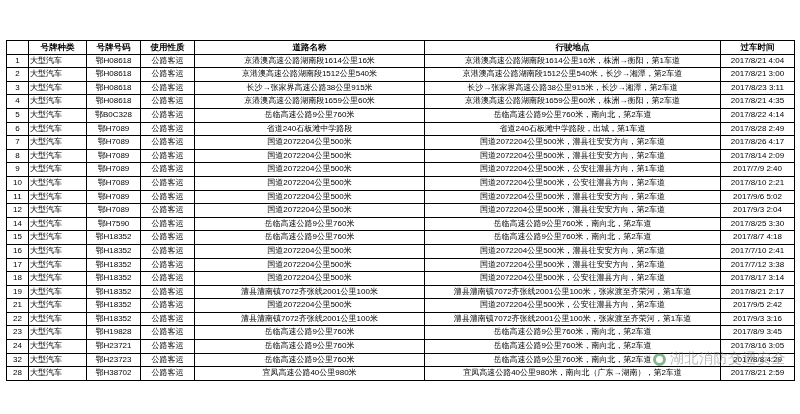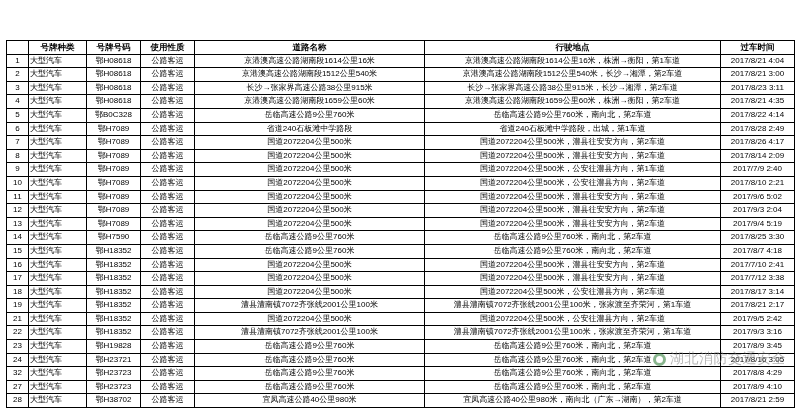--- a/index.html
+++ b/index.html
@@ -208,29 +208,20 @@
         <tr>
           <td class="idx">12</td>
           <td class="type">大型汽车</td>
           <td class="plate">鄂H7089</td>
           <td class="use">公路客运</td>
           <td class="road">国道2072204公里500米</td>
           <td class="loc">国道2072204公里500米，澧县往安安方向，第2车道</td>
           <td class="time">2017/9/3 2:04</td>
         </tr>
         <tr>
-          <td class="idx">13</td>
-          <td class="type">大型汽车</td>
-          <td class="plate">鄂H7089</td>
-          <td class="use">公路客运</td>
-          <td class="road">国道2072204公里500米</td>
-          <td class="loc">国道2072204公里500米，澧县往安安方向，第2车道</td>
-          <td class="time">2017/9/4 5:19</td>
-        </tr>
-        <tr>
           <td class="idx">14</td>
           <td class="type">大型汽车</td>
           <td class="plate">鄂H7590</td>
           <td class="use">公路客运</td>
           <td class="road">岳临高速公路9公里760米</td>
           <td class="loc">岳临高速公路9公里760米，南向北，第2车道</td>
           <td class="time">2017/8/25 3:30</td>
         </tr>
         <tr>
           <td class="idx">15</td>
@@ -314,29 +305,20 @@
           <td class="time">2017/8/16 3:05</td>
         </tr>
         <tr>
           <td class="idx">32</td>
           <td class="type">大型汽车</td>
           <td class="plate">鄂H23723</td>
           <td class="use">公路客运</td>
           <td class="road">岳临高速公路9公里760米</td>
           <td class="loc">岳临高速公路9公里760米，南向北，第2车道</td>
           <td class="time">2017/8/8 4:29</td>
-        </tr>
-        <tr>
-          <td class="idx">27</td>
-          <td class="type">大型汽车</td>
-          <td class="plate">鄂H23723</td>
-          <td class="use">公路客运</td>
-          <td class="road">岳临高速公路9公里760米</td>
-          <td class="loc">岳临高速公路9公里760米，南向北，第2车道</td>
-          <td class="time">2017/8/9 4:10</td>
         </tr>
         <tr>
           <td class="idx">28</td>
           <td class="type">大型汽车</td>
           <td class="plate">鄂H38702</td>
           <td class="use">公路客运</td>
           <td class="road">宜凤高速公路40公里980米</td>
           <td class="loc">宜凤高速公路40公里980米，南向北（广东→湖南），第2车道</td>
           <td class="time">2017/8/21 2:59</td>
         </tr>

